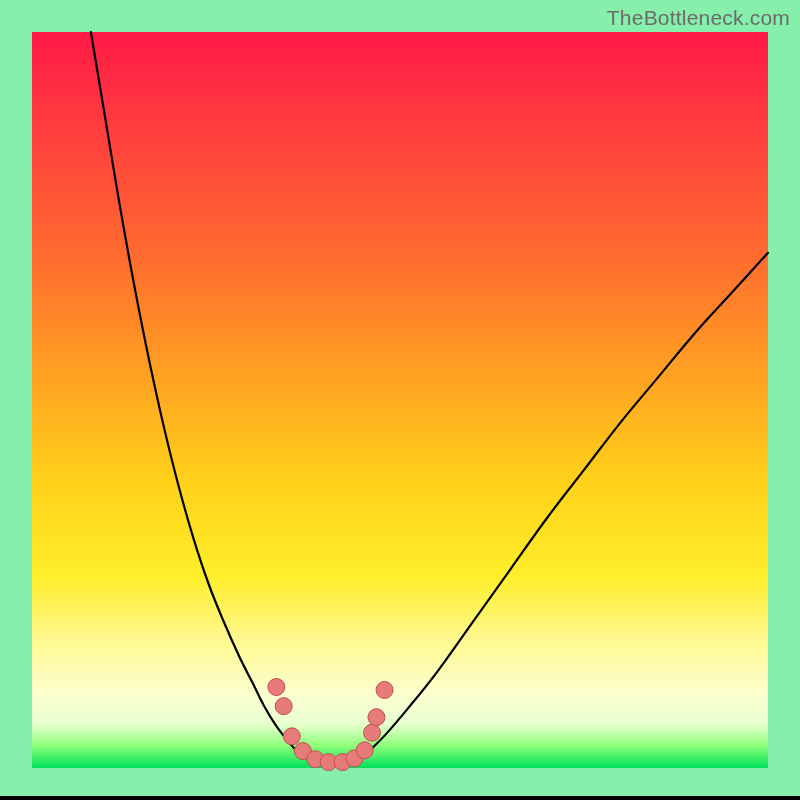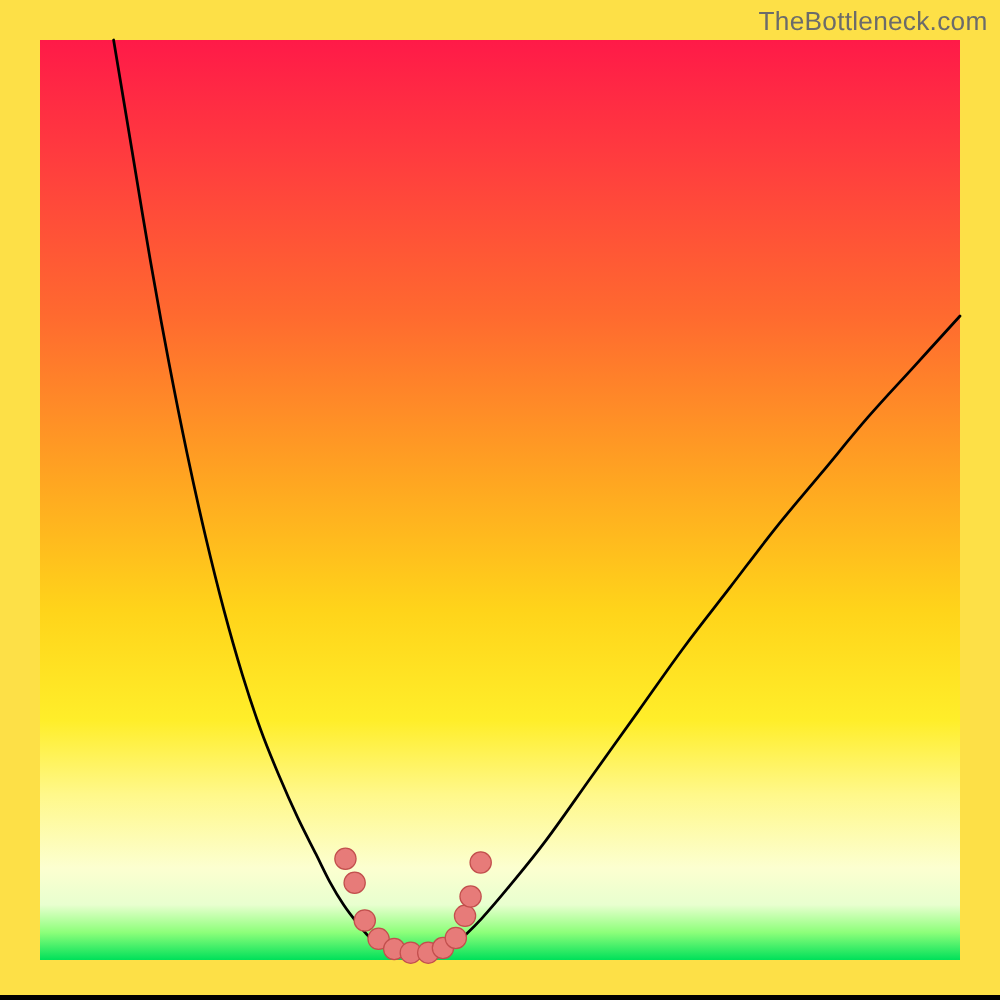--- a/index.html
+++ b/index.html
@@ -10,21 +10,21 @@
     overflow: hidden;
     background: #000;
     font-family: Arial, Helvetica, sans-serif;
   }
   .frame {
     position: absolute;
     top: 0;
     left: 0;
     width: 800px;
     height: 796px;
-    background: #fde047;
+    background: #86efac;
   }
   .plot-area {
     position: absolute;
     top: 32px;
     left: 32px;
     width: 736px;
     height: 736px;
     
     background: linear-gradient(
       to bottom,

